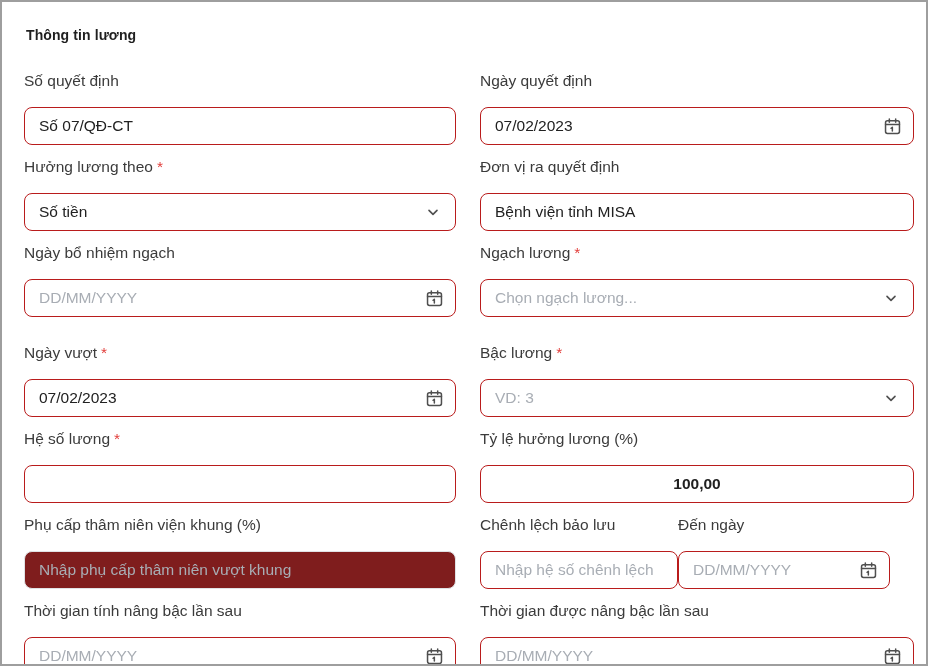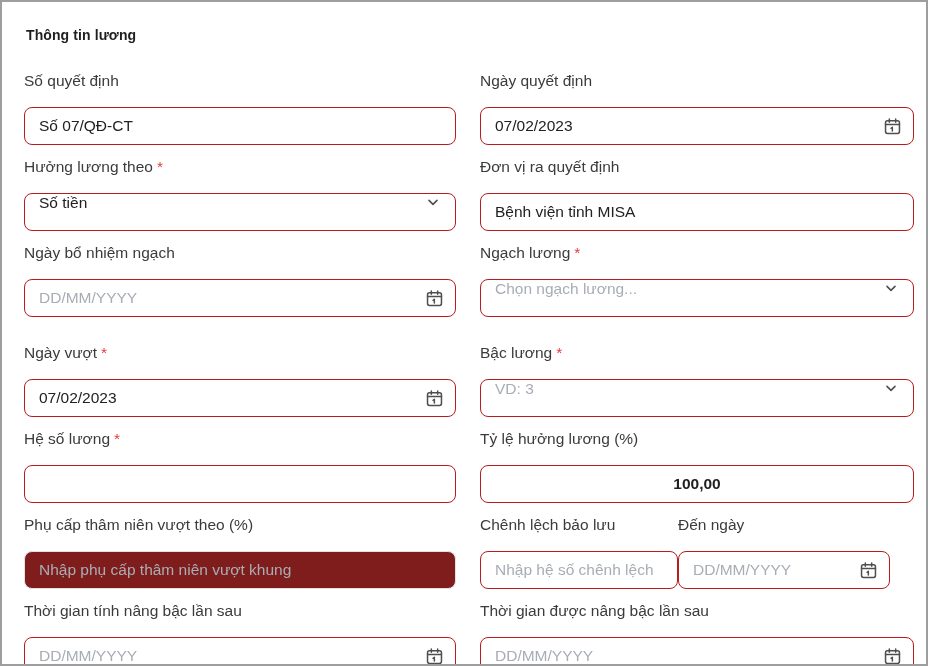--- a/index.html
+++ b/index.html
@@ -42,21 +42,21 @@
     outline: none;
     display: block;
   }
   .text-input::placeholder { color: #a8adb4; opacity: 1; }
   .text-input.has-icon { padding-right: 42px; }
   .text-input.align-right { text-align: center; font-weight: bold; }
   .text-input:disabled {
     background: #7f1d1d; border-color: #e0e2e5; color: #9ea4ab;
   }
   .select-box {
-    display: flex; justify-content: space-between;
+    display: flex; align-items: center; justify-content: space-between;
     cursor: pointer;
   }
   .select-value { color: #212121; }
   .select-placeholder { color: #a8adb4; }
   .cal-btn {
     position: absolute; right: 12px; top: 50%; transform: translateY(-50%);
     width: 20px; height: 20px; display: flex; align-items: center; justify-content: center;
     background: none; border: none; cursor: pointer; padding: 0;
   }
   .split-row { display: flex; }
@@ -173,21 +173,21 @@
       </div>
     </div>
     <div class="field">
       <div class="label"><span>Tỷ lệ hưởng lương (%)</span></div>
       <div class="input-wrap">
         <input class="text-input align-right" type="text" value="100,00" style="">
       </div>
     </div>
 
     <div class="field">
-      <div class="label"><span>Phụ cấp thâm niên vượt theo (%)</span></div>
+      <div class="label"><span>Phụ cấp thâm niên viện khung (%)</span></div>
       <div class="input-wrap">
         <input class="text-input" type="text" disabled="" placeholder="Nhập phụ cấp thâm niên vượt khung" style="">
       </div>
     </div>
     <div class="field">
       <div class="split-row">
         <div class="split-a">
           <div class="label"><span>Chênh lệch bảo lưu</span></div>
           <div class="input-wrap">
             <input class="text-input" type="text" placeholder="Nhập hệ số chênh lệch" style="">

